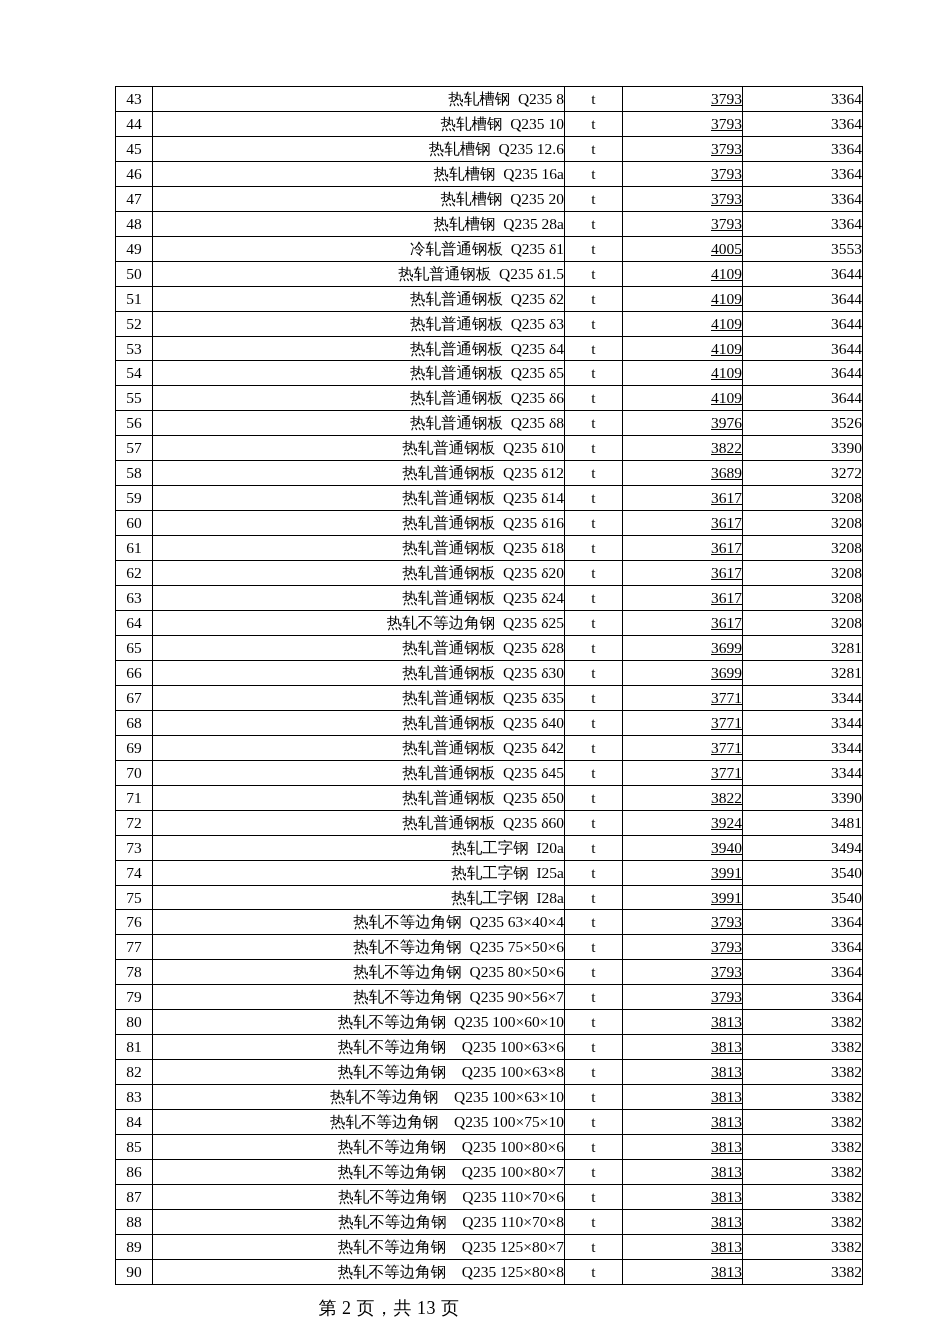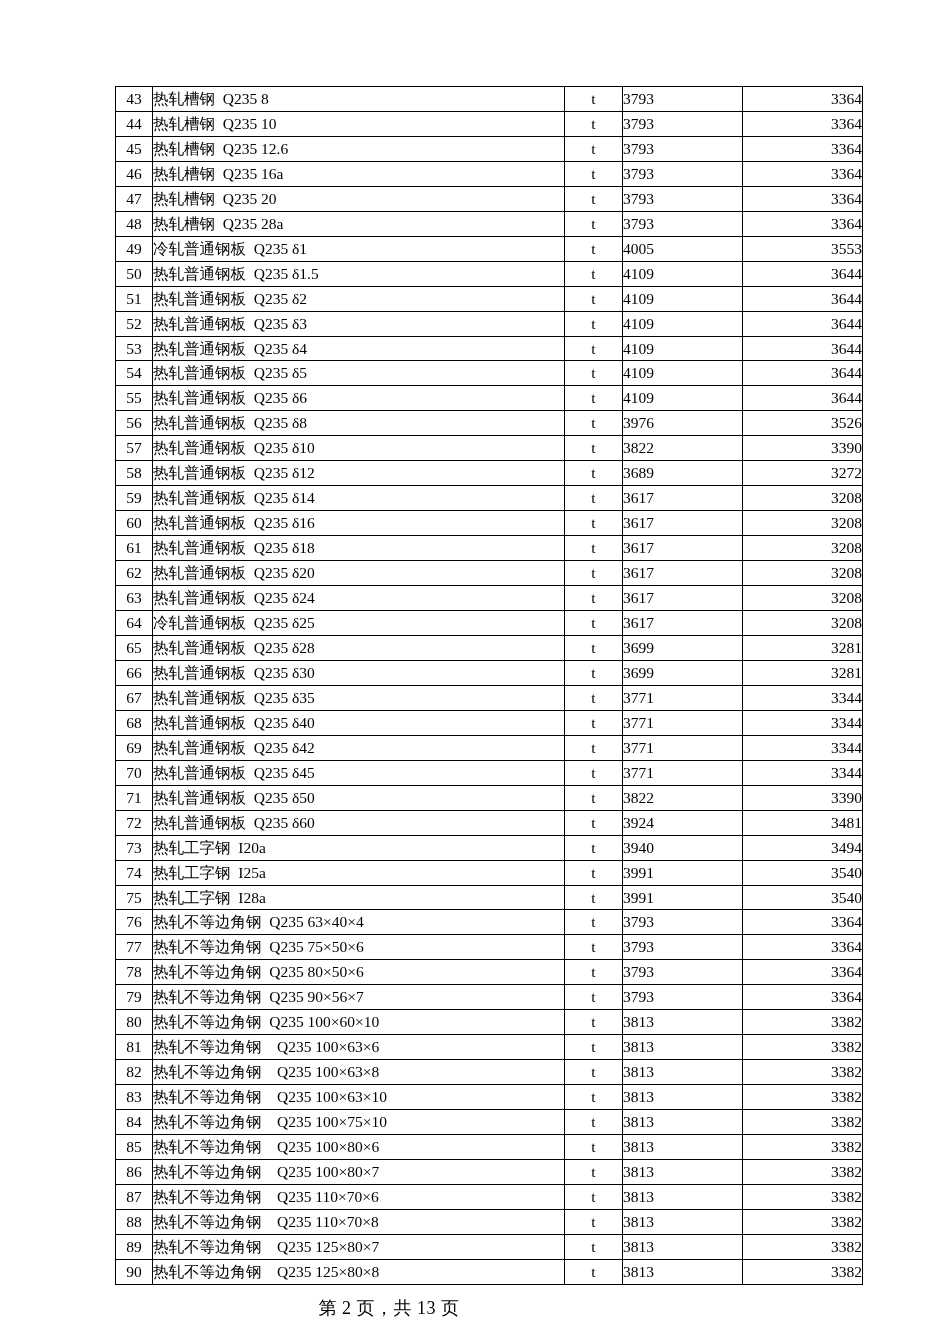--- a/index.html
+++ b/index.html
@@ -38,23 +38,23 @@
   #price-table td {
     border: 1px solid #000000;
     height: 23.95px;
     line-height: 23.95px;
     padding: 0;
     font-size: 15.5px;
     white-space: pre;
     overflow: hidden;
   }
   td.cell-no   { text-align: center; }
-  td.cell-name { text-align: left; }
+  td.cell-name { text-align: right; }
   td.cell-unit { text-align: center; }
-  td.cell-p1   { text-align: left; }
+  td.cell-p1   { text-align: right; text-decoration: underline; }
   td.cell-p2   { text-align: right; }
   #page-footer {
     position: absolute;
     left: 0;
     top: 1296px;
     width: 778px;
     text-align: center;
     font-size: 18px;
     font-family: "Liberation Serif", "DejaVu Serif", serif;
     letter-spacing: 0.5px;
@@ -216,21 +216,21 @@
         </tr>
         <tr>
           <td class="cell-no">63</td>
           <td class="cell-name">热轧普通钢板  Q235 δ24</td>
           <td class="cell-unit">t</td>
           <td class="cell-p1">3617</td>
           <td class="cell-p2">3208</td>
         </tr>
         <tr>
           <td class="cell-no">64</td>
-          <td class="cell-name">冷轧普通钢板  Q235 δ25</td>
+          <td class="cell-name">热轧不等边角钢  Q235 δ25</td>
           <td class="cell-unit">t</td>
           <td class="cell-p1">3617</td>
           <td class="cell-p2">3208</td>
         </tr>
         <tr>
           <td class="cell-no">65</td>
           <td class="cell-name">热轧普通钢板  Q235 δ28</td>
           <td class="cell-unit">t</td>
           <td class="cell-p1">3699</td>
           <td class="cell-p2">3281</td>

